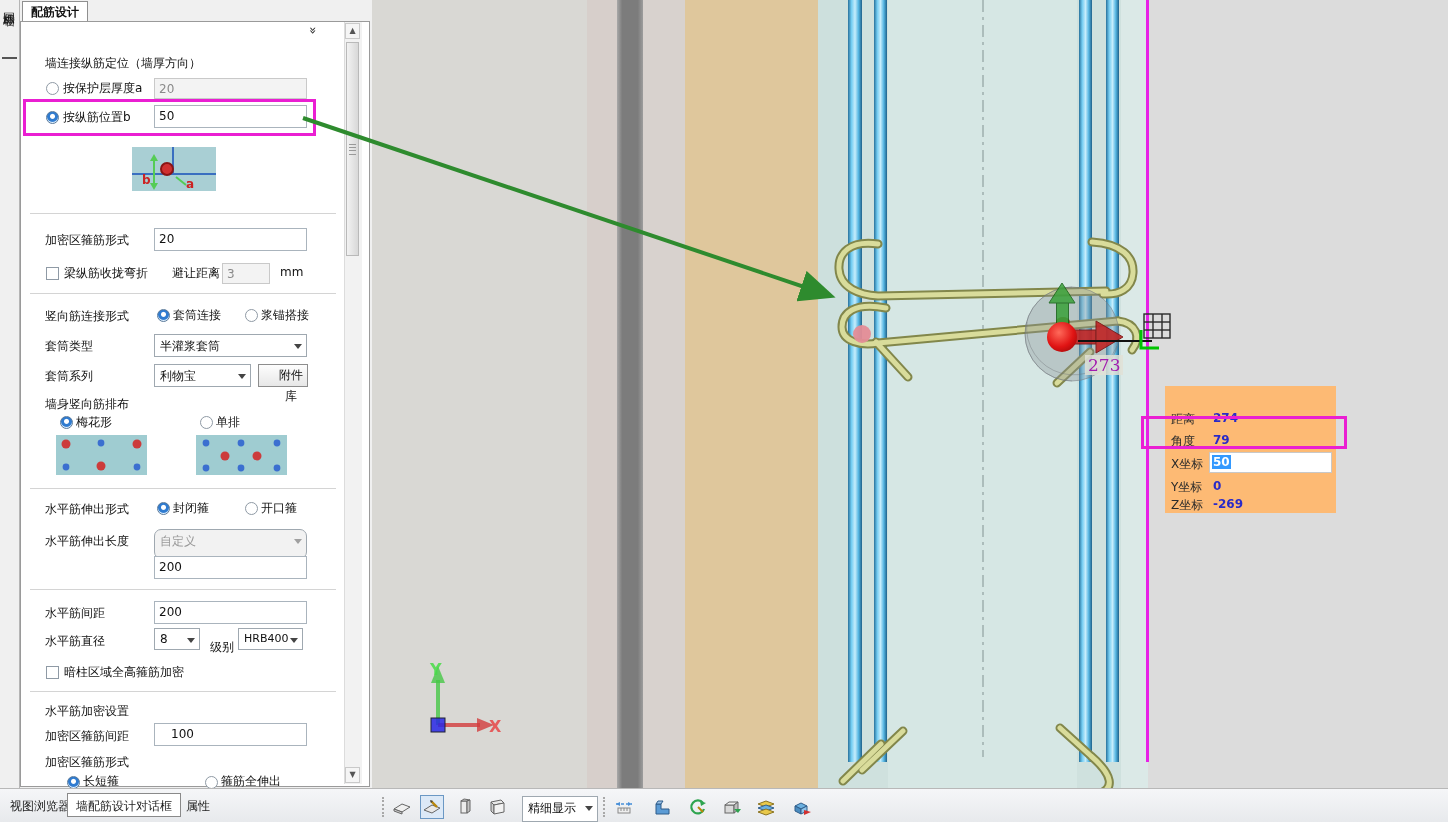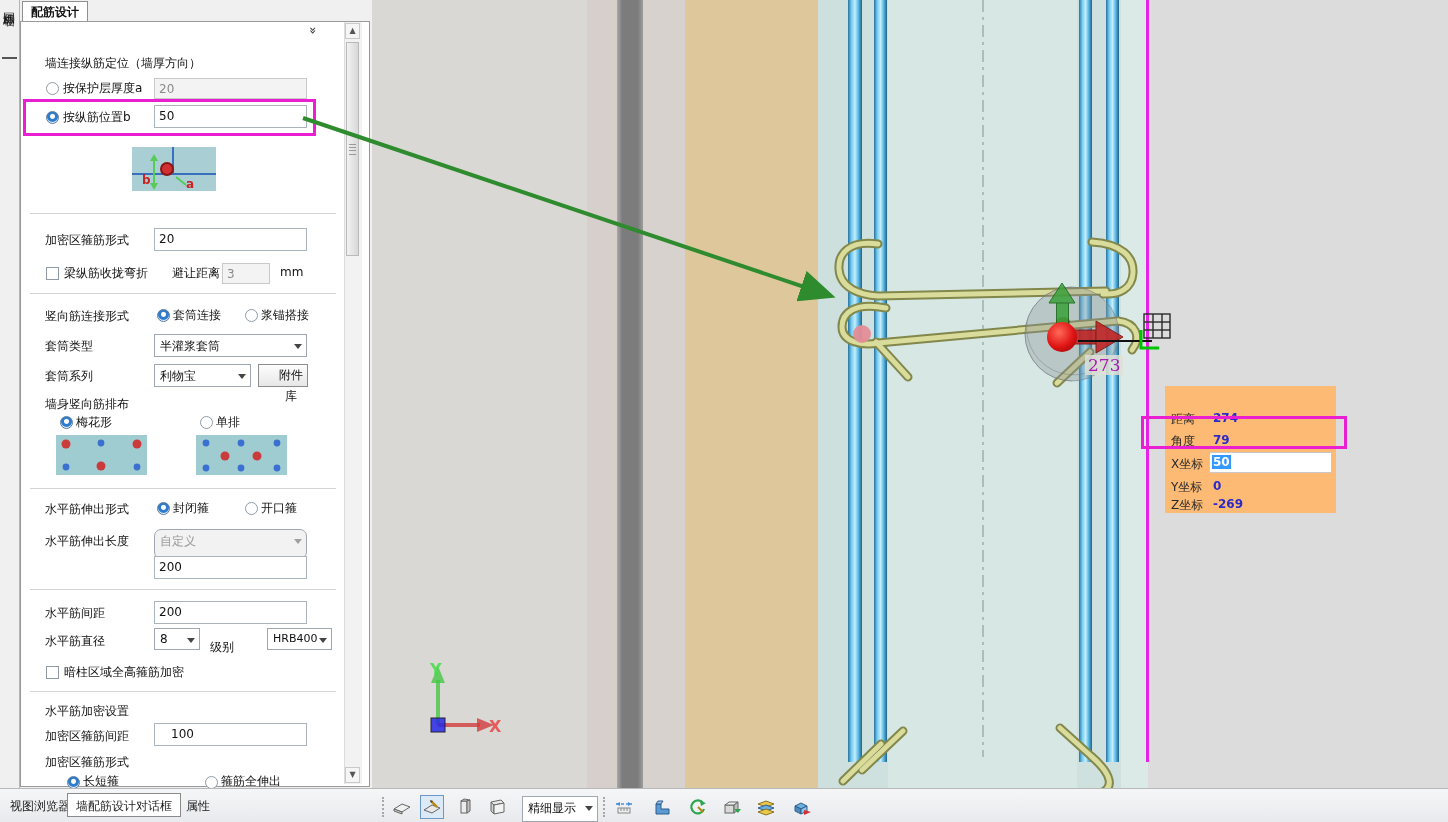--- a/index.html
+++ b/index.html
@@ -342,21 +342,21 @@
 
   <div class="abs lbl" style="left:45px;top:605px;">水平筋间距</div>
   <div class="abs inp" style="left:154px;top:601px;width:153px;height:23px;">200</div>
 
   <div class="abs lbl" style="left:45px;top:633px;">水平筋直径</div>
   <div class="abs sel" style="left:154px;top:628px;width:46px;height:22px;">
     <span class="t">8</span>
       <span class="a"></span>
   </div>
   <div class="abs lbl" style="left:210px;top:633px;margin-top:6px;">级别</div>
-  <div class="abs sel" style="left:238px;top:628px;width:65px;height:22px;margin-left:29px;">
+  <div class="abs sel" style="left:238px;top:628px;width:65px;height:22px;">
     <span class="t" style="font-size:11px;">HRB400</span>
       <span class="a"></span>
   </div>
 
   <span class="abs cb" style="left:46px;top:666px;"></span>
   <div class="abs lbl" style="left:64px;top:664px;">暗柱区域全高箍筋加密</div>
 
   <div class="abs hr" style="top:691px;"></div>
 
   <div class="abs lbl" style="left:45px;top:703px;">水平筋加密设置</div>

